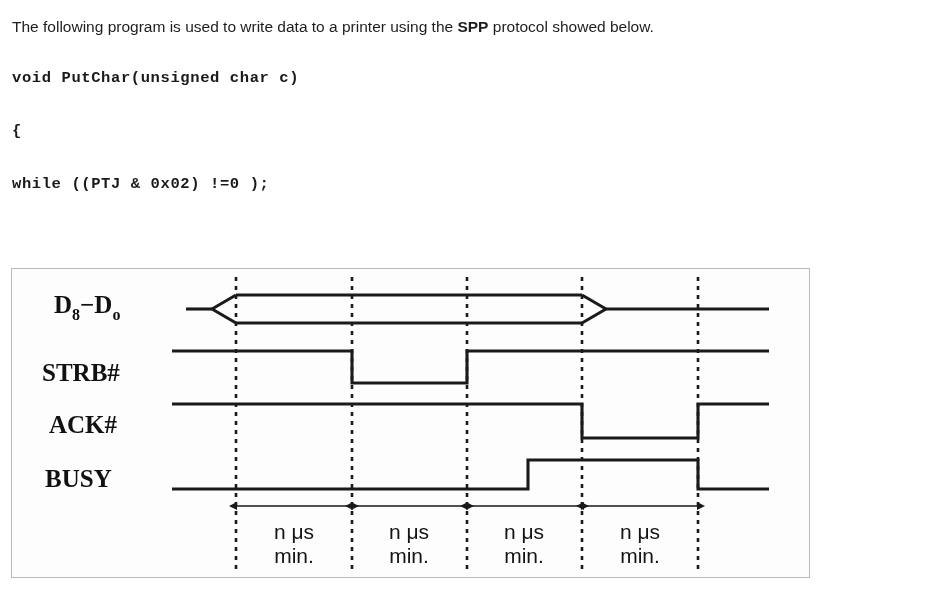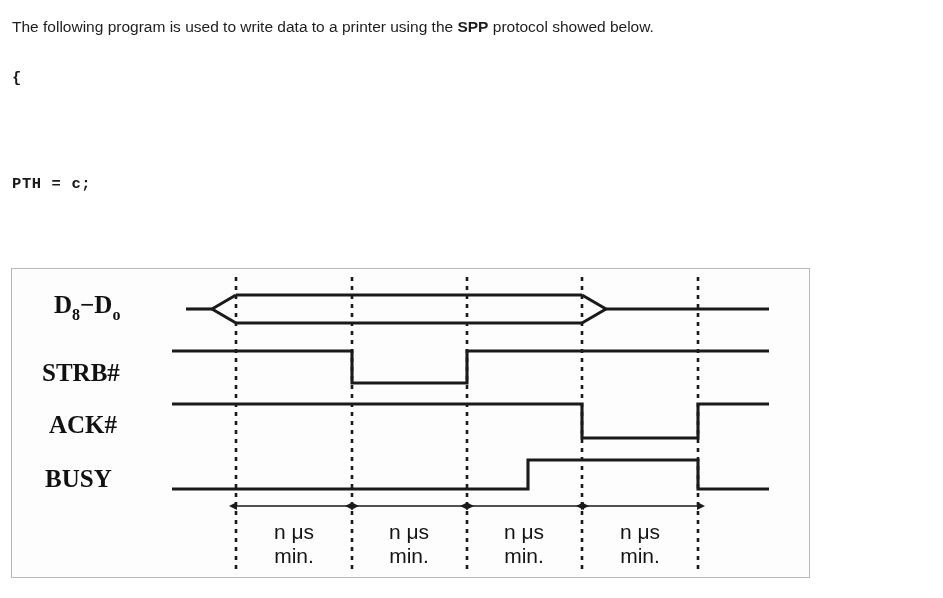--- a/index.html
+++ b/index.html
@@ -96,21 +96,23 @@
     fill: #141414;
     text-anchor: middle;
   }
 </style>
 </head>
 <body>
 
 <div id="intro-text"><span>The following program is used to write data to a printer using the </span><span class="em">SPP</span><span> protocol showed below.</span></div>
 
 <div id="code-block">
+  <div class="code-line">void PutChar(unsigned char c)</div>
   <div class="code-line">{</div>
+  <div class="code-line">while ((PTJ &amp; 0x02) !=0 );</div>
   <div class="code-line blank"></div>
   <div class="code-line">PTH = c;</div>
   <div class="code-line blank"></div>
   <div class="code-line">PTJ = PTJ &amp; ~0x01;</div>
   <div class="code-line">NOP;</div>
   <div class="code-line">//....</div>
   <div class="code-line">NOP;</div>
   
   
 </div>

